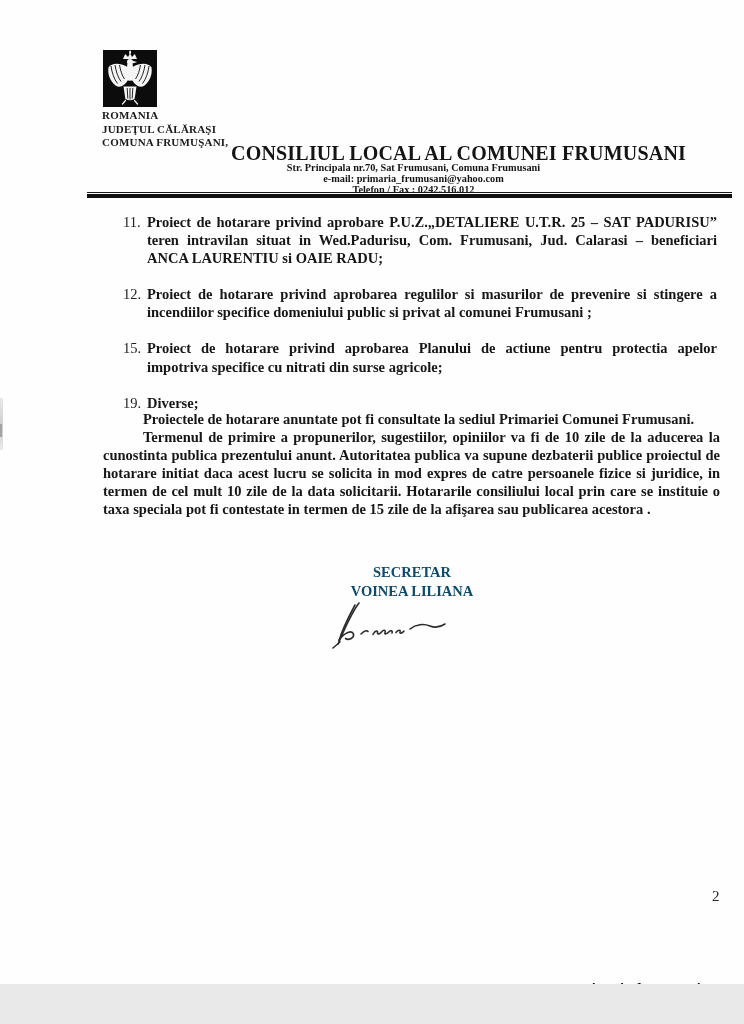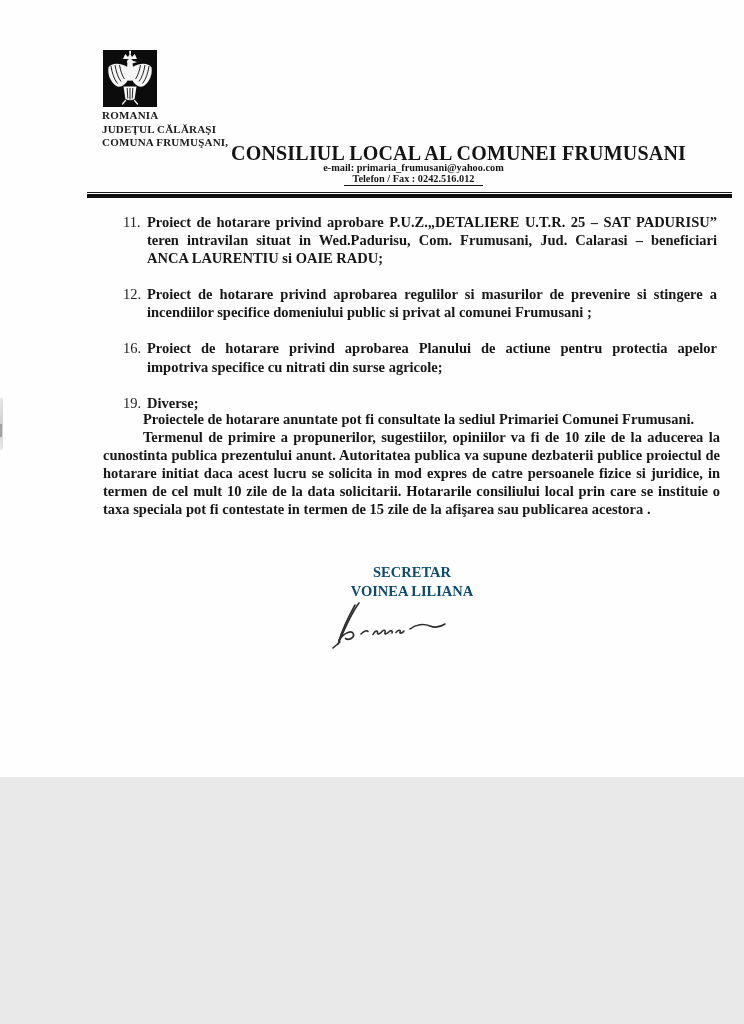--- a/index.html
+++ b/index.html
@@ -3,21 +3,21 @@
 <meta charset="utf-8">
 <style>
   html,body { margin:0; padding:0; }
   body {
     width:744px; height:1024px;
     background:#e9e9e9;
     font-family:"Liberation Serif", serif;
   }
   .page {
     position:relative;
-    width:744px; height:777px;
+    width:744px; height:984px;
     background:#fefefe;
     color:#1c1c1c;
     overflow:hidden;
   }
 
   
   .emblem {
     position:absolute; left:103px; top:50px;
     width:54px; height:57px;
   }
@@ -145,38 +145,39 @@
   </div>
 
   <div class="org-block">
     <div>ROMANIA</div>
     <div>JUDEŢUL CĂLĂRAŞI</div>
     <div>COMUNA FRUMUŞANI,</div>
   </div>
 
   <div class="header-center">
     <div class="header-title">CONSILIUL LOCAL AL COMUNEI FRUMUSANI</div>
+    <div class="header-sub">Str. Principala nr.70, Sat Frumusani, Comuna Frumusani</div>
     <div class="header-sub">e-mail: primaria_frumusani@yahoo.com</div>
     <div class="header-sub"><span class="header-phone">Telefon / Fax : 0242.516.012</span></div>
   </div>
 
   <div class="rule-thin"></div>
   <div class="rule-thick"></div>
 
   <div class="agenda">
     <div class="agenda-item">
       <span class="agenda-num">11.</span>
       <span class="agenda-text">Proiect de hotarare privind aprobare P.U.Z.„DETALIERE U.T.R. 25 – SAT PADURISU” teren intravilan situat in Wed.Padurisu, Com. Frumusani, Jud. Calarasi – beneficiari ANCA LAURENTIU si OAIE RADU;</span>
     </div>
     <div class="agenda-item">
       <span class="agenda-num">12.</span>
       <span class="agenda-text">Proiect de hotarare privind aprobarea regulilor si masurilor de prevenire si stingere a incendiilor specifice domeniului public si privat al comunei Frumusani ;</span>
     </div>
     <div class="agenda-item">
-      <span class="agenda-num">16.</span>
+      <span class="agenda-num">15.</span>
       <span class="agenda-text">Proiect de hotarare privind aprobarea Planului de actiune pentru protectia apelor impotriva specifice cu nitrati din surse agricole;</span>
     </div>
     <div class="agenda-item">
       <span class="agenda-num">19.</span>
       <span class="agenda-text">Diverse;</span>
     </div>
   </div>
 
   <div class="body-text">
     <p>Proiectele de hotarare anuntate pot fi consultate la sediul Primariei Comunei Frumusani.</p>

